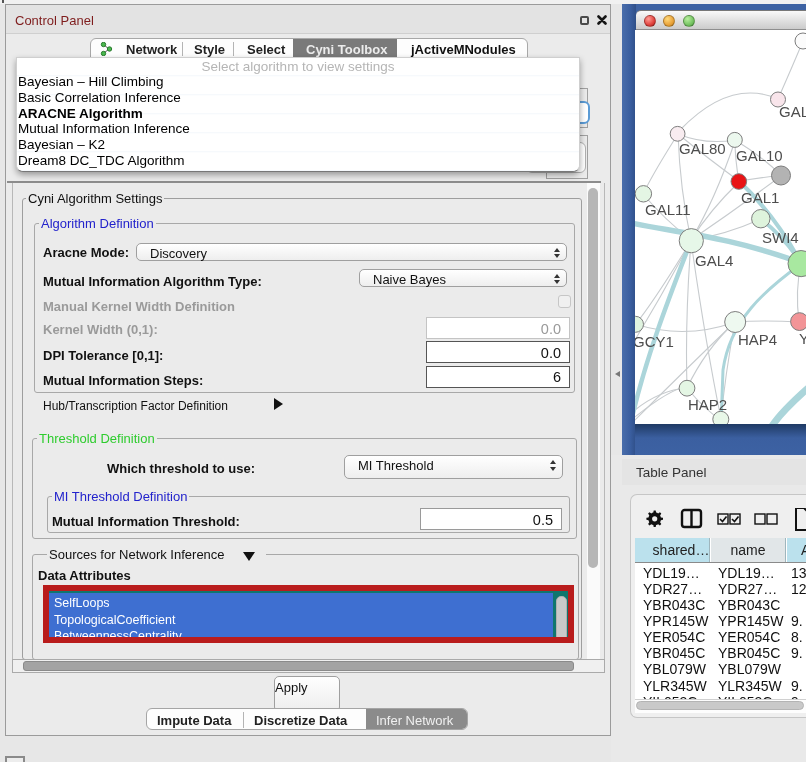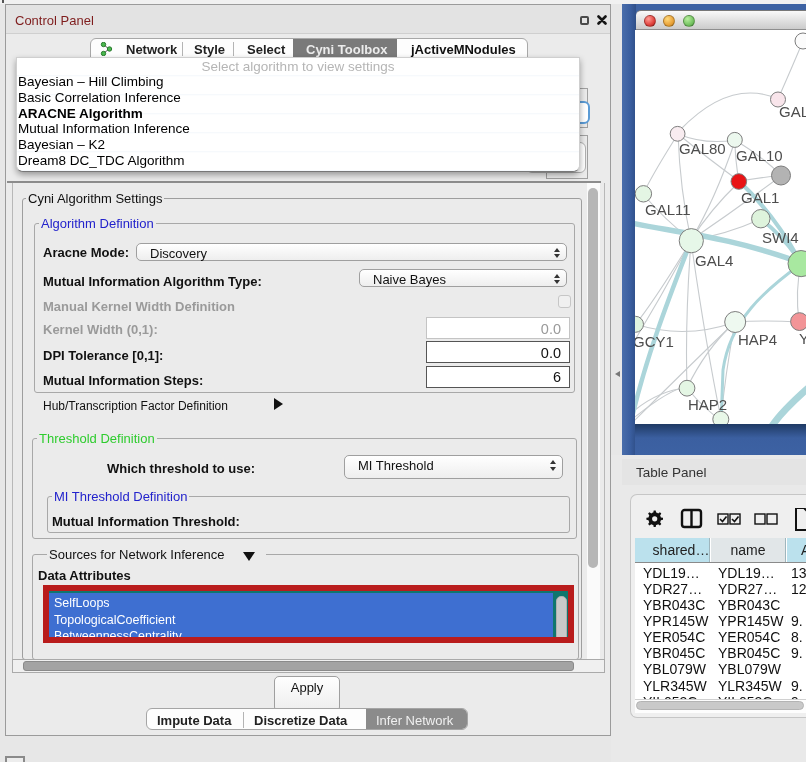--- a/index.html
+++ b/index.html
@@ -81,39 +81,40 @@
   <div class="abs" style="left:26px;top:433px;width:545px;height:101px;border:1px solid #a8a8a8;border-radius:3px;"></div>
   <div class="abs" style="left:31px;top:426px;background:#ebebeb;font-size:13px;color:#2ecc2e;padding:0 2px;">Threshold Definition</div>
   <div class="abs lbl" style="left:101px;top:456px;font-size:13px;font-weight:bold;color:#111;">Which threshold to use:</div>
   <div class="abs combo" style="left:303px;top:450px;width:219px;height:24px;margin-left:35px;">
     <span class="ctext">MI Threshold</span>
   </div>
 
   <div class="abs" style="left:41px;top:491px;width:523px;height:37px;border:1px solid #a8a8a8;border-radius:3px;"></div>
   <div class="abs" style="left:46px;top:484px;background:#ebebeb;font-size:13px;color:#2222cc;padding:0 2px;">MI Threshold Definition</div>
   <div class="abs lbl" style="left:46px;top:509px;font-size:13px;font-weight:bold;color:#111;">Mutual Information Threshold:</div>
+  <div class="abs field" style="left:414px;top:503px;width:142px;height:22px;border:1px solid #9a9a9a;color:#111;">0.5</div>
 
   <div class="abs" style="left:26px;top:549px;width:547px;height:106px;border:1px solid #a8a8a8;border-radius:3px;"></div>
   <div class="abs" style="left:41px;top:542px;background:#ebebeb;font-size:13px;color:#111;padding:0 2px;">Sources for Network Inference</div>
   <div class="abs" style="left:220px;top:544px;width:40px;height:14px;background:#ebebeb;"></div>
   <div class="abs" style="left:237px;top:547px;width:0;height:0;border-top:9px solid #111;border-left:6.5px solid transparent;border-right:6.5px solid transparent;"></div>
   <div class="abs" style="left:32px;top:563px;font-size:13px;font-weight:bold;color:#111;">Data Attributes</div>
 
   <div class="abs" style="left:37px;top:580px;width:531px;height:58px;background:#0f766e;border:6px solid #b91c1c;overflow:hidden;">
     <div class="abs" style="left:0;top:2px;width:504px;height:74px;background:#3e6fd1;"></div>
     <div class="abs" style="left:5px;top:4px;font-size:12.5px;color:#fff;line-height:16.6px;">SelfLoops<br>TopologicalCoefficient<br>BetweennessCentrality<br>gal4RGexp</div>
     <div class="abs" style="left:507px;top:5px;width:11px;height:50px;background:#c9c9c9;border:1px solid #b0b0b0;border-radius:5px;"></div>
   </div>
 
   <div class="abs" style="left:581px;top:178px;width:13px;height:476px;background:#fafafa;"></div>
   <div class="abs" style="left:582px;top:183px;width:10px;height:380px;background:#b6b6b6;border-radius:5px;"></div>
   <div class="abs" style="left:6px;top:654px;width:593px;height:14px;background:#f0f0f0;border:1px solid #aaa;"></div>
   <div class="abs" style="left:17px;top:656px;width:551px;height:10px;background:#a3a3a3;border:1px solid #8a8a8a;border-radius:3px;"></div>
 
-  <div class="abs" style="left:268px;top:671px;width:66px;height:36px;background:linear-gradient(#fefefe,#ededed);border:1px solid #9f9f9f;border-radius:5px;text-align:center;font-size:13px;color:#111;line-height:21px;">Apply</div>
+  <div class="abs" style="left:268px;top:671px;width:66px;height:36px;background:linear-gradient(#fefefe,#ededed);border:1px solid #9f9f9f;border-radius:5px;text-align:left;font-size:13px;color:#111;line-height:21px;">Apply</div>
 
   <div class="abs" style="left:140px;top:703px;width:322px;height:22px;background:#fdfdfd;border:1px solid #a5a5a5;border-radius:6px;overflow:hidden;">
     <div class="abs" style="left:219px;top:0;width:103px;height:22px;background:#8b8b8b;"></div>
     <div class="abs" style="left:96px;top:3px;width:1px;height:16px;background:#b4b4b4;"></div>
     <div class="abs" style="left:10px;top:4px;font-size:13px;font-weight:bold;color:#222;">Impute Data</div>
     <div class="abs" style="left:107px;top:4px;font-size:13px;font-weight:bold;color:#222;">Discretize Data</div>
     <div class="abs" style="left:229px;top:4px;font-size:13px;color:#f0f0f0;text-align:center;">Infer Network</div>
   </div>
 </div>
 

